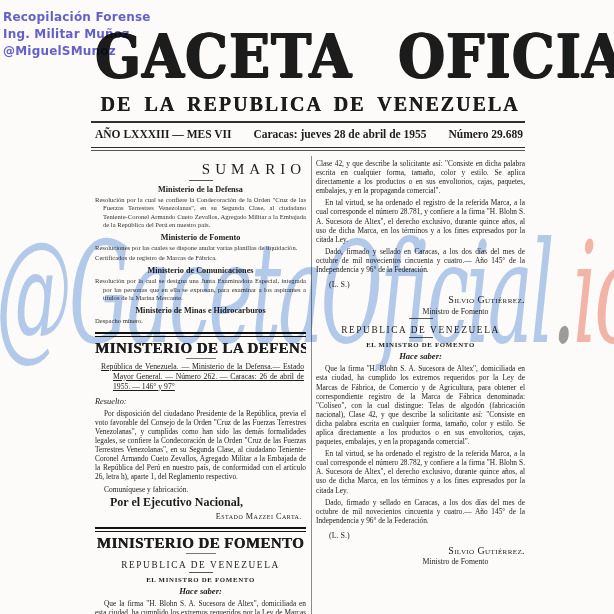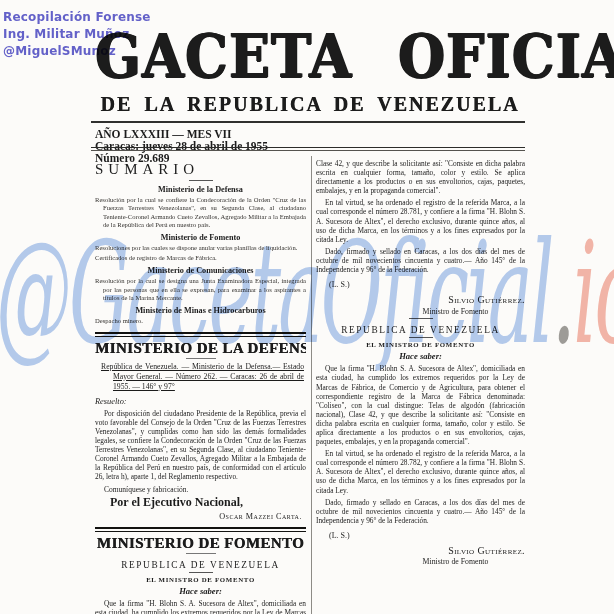--- a/index.html
+++ b/index.html
@@ -20,33 +20,33 @@
   }
   .masthead-subtitle{
     position:absolute;top:93px;left:95px;width:430px;text-align:center;
     font-weight:bold;font-size:20px;letter-spacing:2px;word-spacing:5px;
     text-shadow:0.4px 0 currentColor;white-space:nowrap;
   }
   .rule-a{position:absolute;top:121px;left:91px;width:434px;height:0;border-top:2px solid #30302e;}
   .dateline{
     position:absolute;top:128px;left:95px;width:428px;display:flex;
     justify-content:space-between;align-items:baseline;
-    font-weight:bold;font-size:11.5px;white-space:nowrap;flex-direction:column;
+    font-weight:bold;font-size:11.5px;white-space:nowrap;
   }
   .rule-b{position:absolute;top:147px;left:91px;width:434px;height:2px;border-top:1.6px solid #2c2c2a;border-bottom:1px solid #55534f;}
 
   
   .columns{position:absolute;top:156px;left:95px;width:430px;height:458px;display:flex;overflow:hidden;}
   .col{overflow:hidden;}
   .col-left{width:211px;}
   .col-div{width:1px;background:#8d8b86;margin:0 4px 0 5px;}
   .col-right{width:209px;}
 
   
-  .sumario-title{text-align:left;font-size:15px;letter-spacing:5px;margin:5px 0 1px;}
+  .sumario-title{text-align:right;font-size:15px;letter-spacing:5px;margin:5px 0 1px;}
   .small-rule{width:24px;border-top:1px solid #555;margin:2px auto 3px;}
   .mini-dash{width:30px;border-top:1px solid #777;margin:1px auto 3px;}
   .sum-ministry{text-align:center;font-weight:bold;font-size:8.2px;margin:4px 0 2px;}
   .sum-item{font-size:6.6px;line-height:1.27;text-align:justify;color:#34322f;margin:1px 0;padding-left:8px;text-indent:-8px;}
   .thick-rule{border-top:2.5px solid #121210;border-bottom:1px solid #121210;height:2px;margin:6px 0 3px;}
   .section-head{text-align:center;font-weight:bold;font-size:15px;letter-spacing:0.4px;margin:2px 0 0;text-shadow:0.4px 0 currentColor;white-space:nowrap;}
   .addr-block{font-size:7.7px;line-height:1.3;margin:3px 2px 0 6px;text-align:justify;padding-left:12px;text-indent:-12px;text-decoration:underline;}
   .resuelto{text-align:left;font-style:italic;font-size:8.4px;margin:5px 0 2px;}
   .body-p{font-size:7.35px;line-height:1.24;text-align:justify;margin:3px 0;}
   .indent{text-indent:9px;}
@@ -115,21 +115,21 @@
 
       <div class="thick-rule"></div>
       <div class="section-head">MINISTERIO DE LA DEFENSA</div>
       <div class="mini-dash"></div>
 
       <div class="addr-block">República de Venezuela. — Ministerio de la Defensa.— Estado Mayor General. — Número 262. — Caracas: 26 de abril de 1955. — 146° y 97°</div>
       <div class="resuelto">Resuelto:</div>
       <div class="body-p indent">Por disposición del ciudadano Presidente de la República, previa el voto favorable del Consejo de la Orden "Cruz de las Fuerzas Terrestres Venezolanas", y cumplidas como han sido las demás formalidades legales, se confiere la Condecoración de la Orden "Cruz de las Fuerzas Terrestres Venezolanas", en su Segunda Clase, al ciudadano Teniente-Coronel Armando Cueto Zevallos, Agregado Militar a la Embajada de la República del Perú en nuestro país, de conformidad con el artículo 26, letra h), aparte 1, del Reglamento respectivo.</div>
       <div class="comunique">Comuníquese y fabricación.</div>
       <div class="por-line">Por el Ejecutivo Nacional,</div>
-      <div class="sig-right">Oscar Mazzei Carta.</div>
+      <div class="sig-right">Estado Mazzei Carta.</div>
 
       <div class="thick-rule"></div>
       <div class="section-head">MINISTERIO DE FOMENTO</div>
       <div class="mini-dash"></div>
       <div class="republica">REPUBLICA DE VENEZUELA</div>
       <div class="small-rule"></div>
       <div class="minister">EL MINISTRO DE FOMENTO</div>
       <div class="hace">Hace saber:</div>
       <div class="body-p indent">Que la firma "H. Blohn S. A. Sucesora de Altex", domiciliada en esta ciudad, ha cumplido los extremos requeridos por la Ley de Marcas de Fábrica, de Comercio y de Agricultura, para obtener el correspondiente registro de la Marca de Fábrica denominada: "Hércules", con la cual distingue: Telas de algodón (fabricación nacional),</div>
     </div>

